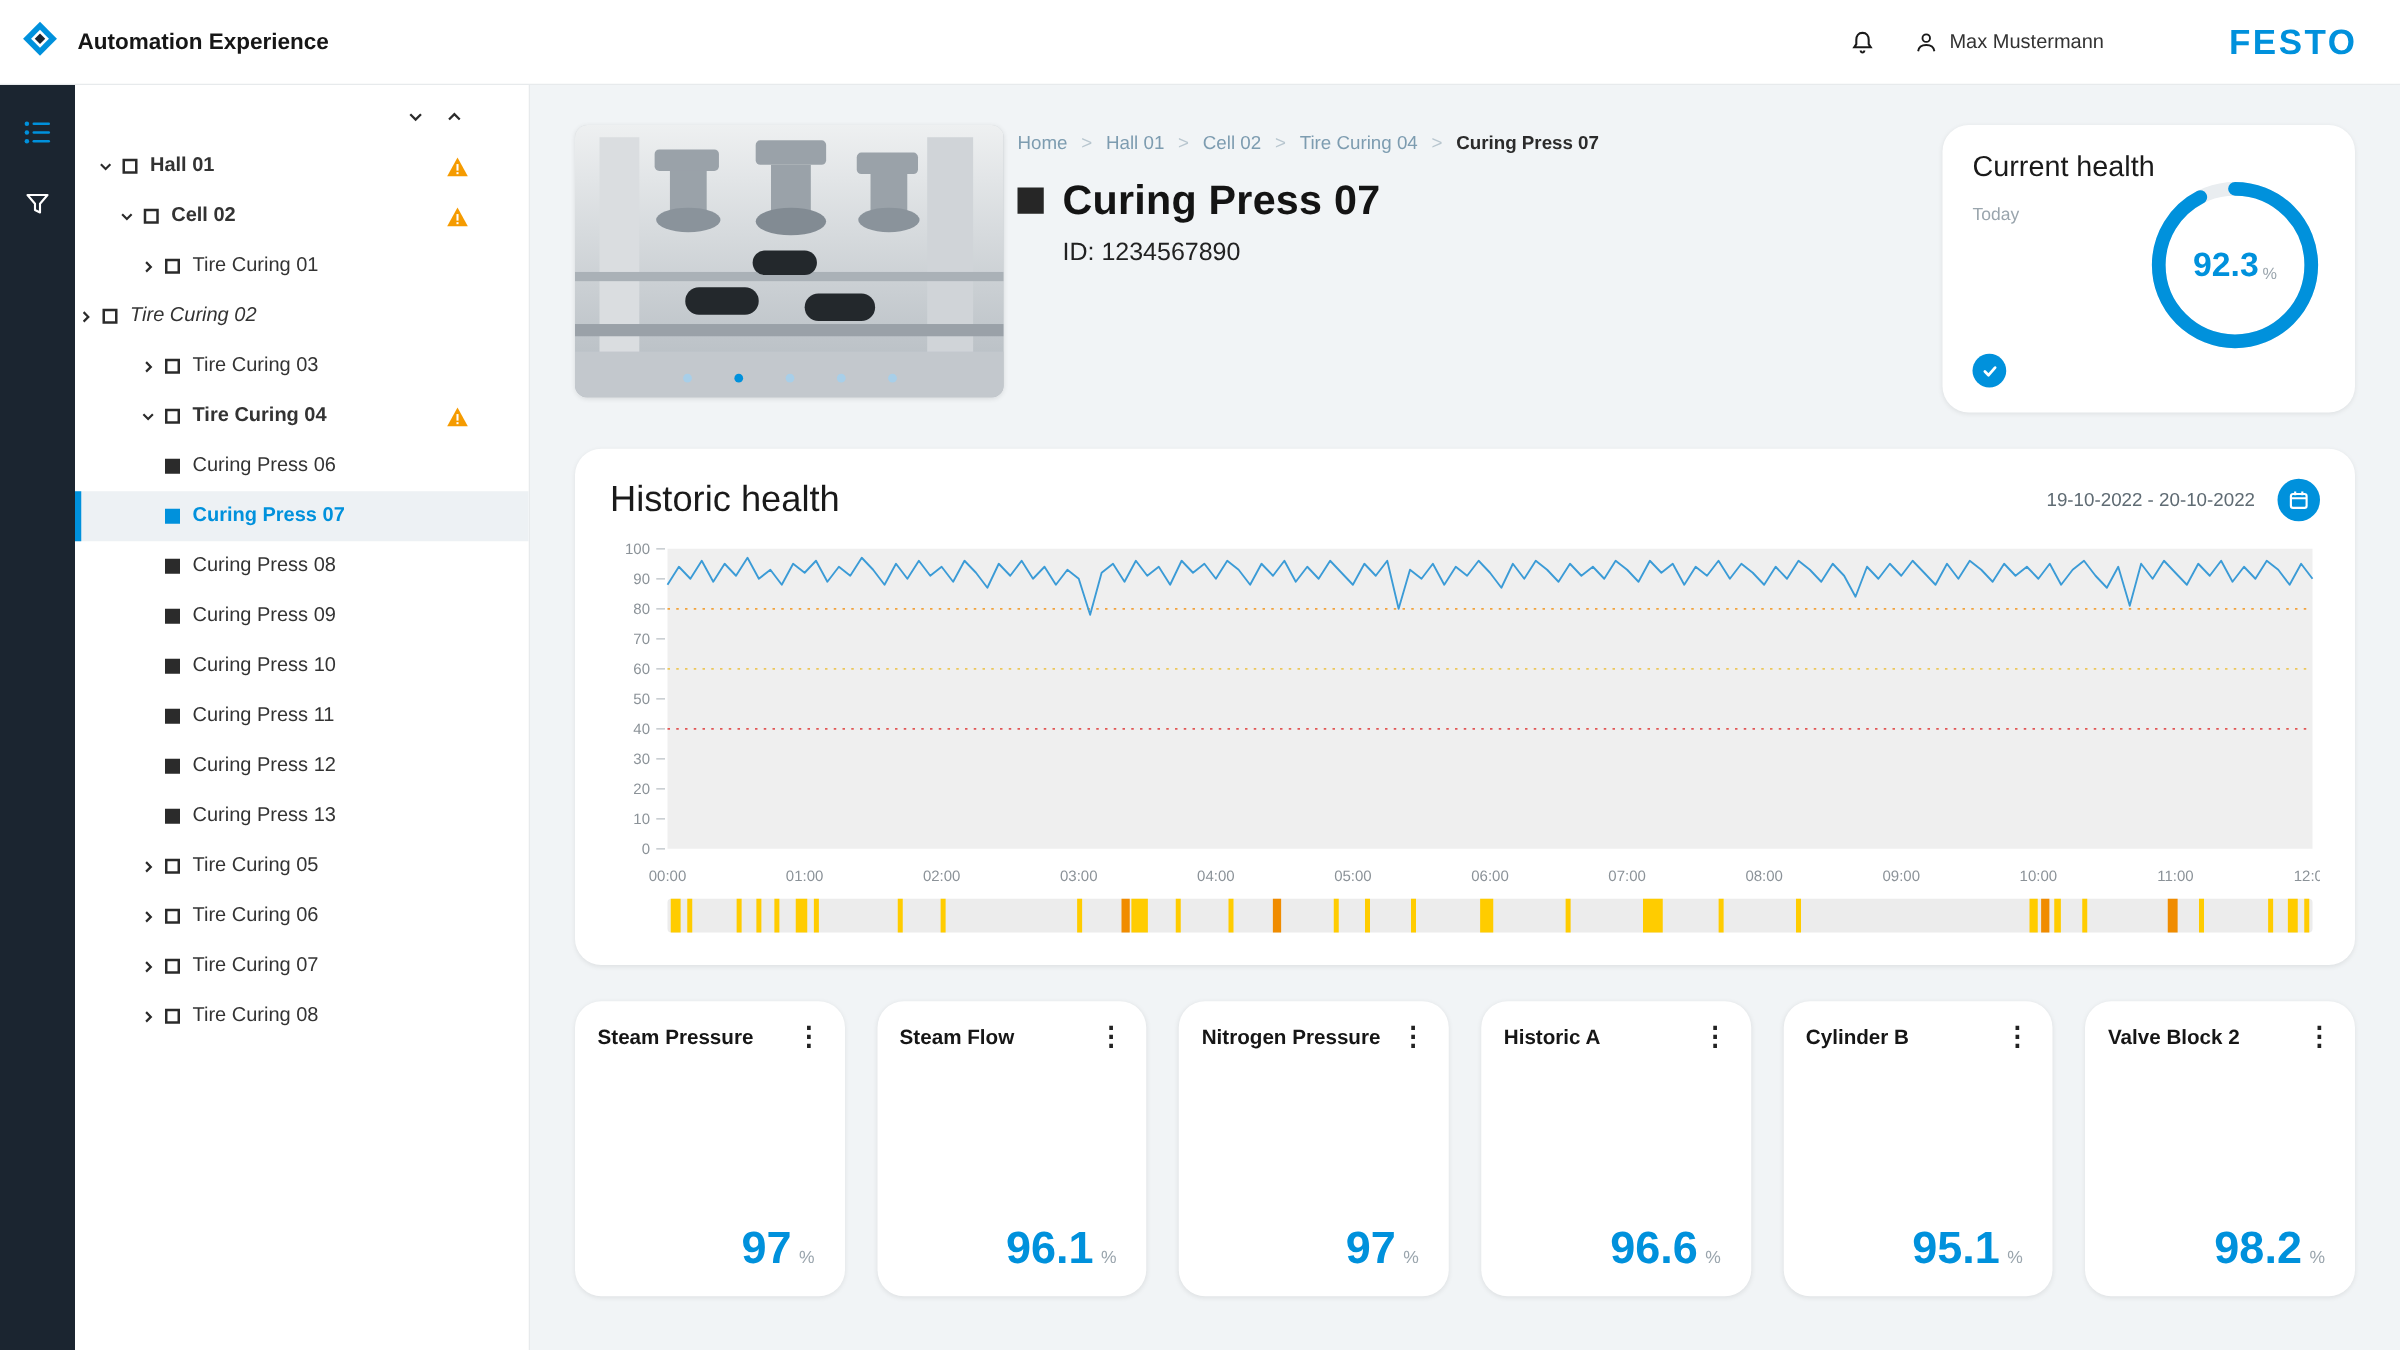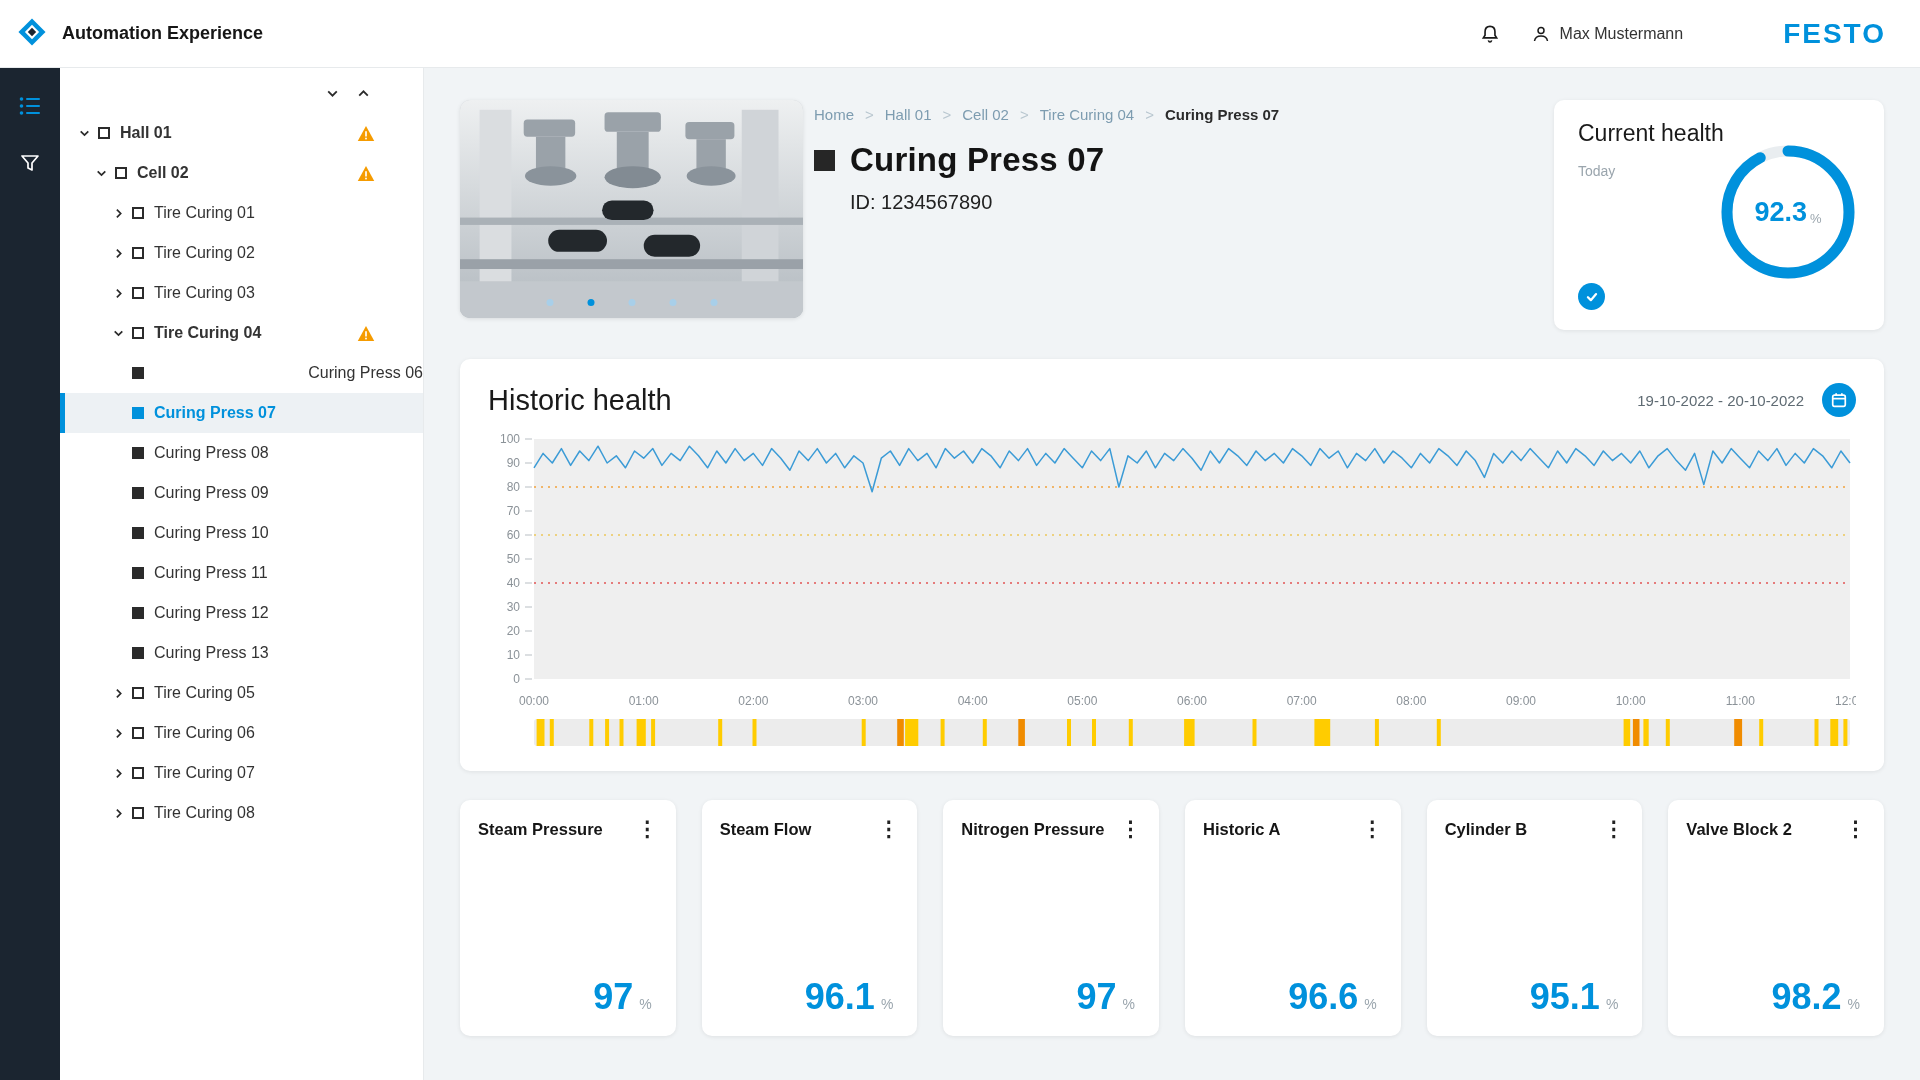--- a/index.html
+++ b/index.html
@@ -41,21 +41,21 @@
   .dot.active{background:#0091dc}
   .hero-info{padding-top:6px}
   .breadcrumb{display:flex;align-items:center;gap:11px;font-size:15px}
   .crumb{color:#7d9cb0;cursor:pointer;white-space:nowrap}
   .crumb.current{color:#2b2b2b;font-weight:bold;cursor:default}
   .sep{color:#b8c6cf}
   .title-row{display:flex;align-items:center;gap:15px;margin-top:18px}
   .title-sq{width:21px;height:21px;background:#262626;flex:none}
   .title-row h1{font-size:33px;color:#141414;font-weight:bold;letter-spacing:.2px}
   .device-id{margin-top:12px;margin-left:36px;font-size:20px;color:#222}
-  .card{background:#fff;border-radius:10px;box-shadow:0 1px 4px rgba(0,0,0,.08)}
+  .card{background:#fff;border-radius:21px;box-shadow:0 1px 4px rgba(0,0,0,.08)}
   
   .health-card{height:230px;padding:20px 24px;position:relative}
   .health-card h2{font-size:23px;font-weight:400;color:#1a1a1a}
   .today{font-size:14px;color:#9aa5ad;margin-top:16px}
   .donut-wrap{position:absolute;top:42px;right:26px;width:140px;height:140px}
   .donut-center{position:absolute;inset:0;display:flex;align-items:center;justify-content:center;gap:3px}
   .donut-val{font-size:27px;font-weight:bold;color:#0091dc}
   .donut-unit{font-size:13px;color:#9aa5ad;margin-top:12px}
   .check-badge{position:absolute;left:24px;bottom:20px;width:27px;height:27px;border-radius:50%;background:#0091dc;display:flex;align-items:center;justify-content:center}
   
@@ -176,21 +176,21 @@
         </li>
         <li class="tree-row" style="padding-left: 50px;">
           <span class="chev">
             <svg width="13" height="13" viewBox="0 0 12 12" fill="none" stroke="#2b2b2b" stroke-width="1.6">
               <path d="M4.5 2.5 L8 6 L4.5 9.5"></path>
             </svg>
           </span>
           <span class="sq-o"></span>
           <span class="lbl">Tire Curing 01</span>
         </li>
-        <li class="tree-row" style="padding-left: 50px;">
+        <li class="tree-row" style=" font-style: italic;">
           <span class="chev">
             <svg width="13" height="13" viewBox="0 0 12 12" fill="none" stroke="#2b2b2b" stroke-width="1.6">
               <path d="M4.5 2.5 L8 6 L4.5 9.5"></path>
             </svg>
           </span>
           <span class="sq-o"></span>
           <span class="lbl">Tire Curing 02</span>
         </li>
         <li class="tree-row" style="padding-left: 50px;">
           <span class="chev">
@@ -210,21 +210,21 @@
           <span class="sq-o"></span>
           <span class="lbl">Tire Curing 04</span>
           <span class="warn">
             <svg width="18" height="17" viewBox="0 0 24 22">
               <path d="M12 1 L23 21 H1 Z" fill="#f59b00"></path>
               <rect x="10.9" y="8" width="2.2" height="7" fill="#fff"></rect>
               <rect x="10.9" y="16.6" width="2.2" height="2.2" fill="#fff"></rect>
             </svg>
           </span>
         </li>
-        <li class="tree-row" style="padding-left: 67px; justify-content: space-between;">
+        <li class="tree-row" style="padding-left: 67px;">
           <span class="sq-f"></span>
           <span class="lbl">Curing Press 06</span>
         </li>
         <li class="tree-row selected" style="padding-left: 67px;">
           <span class="sq-f"></span>
           <span class="lbl">Curing Press 07</span>
         </li>
         <li class="tree-row" style="padding-left: 67px;">
           <span class="sq-f"></span>
           <span class="lbl">Curing Press 08</span>

